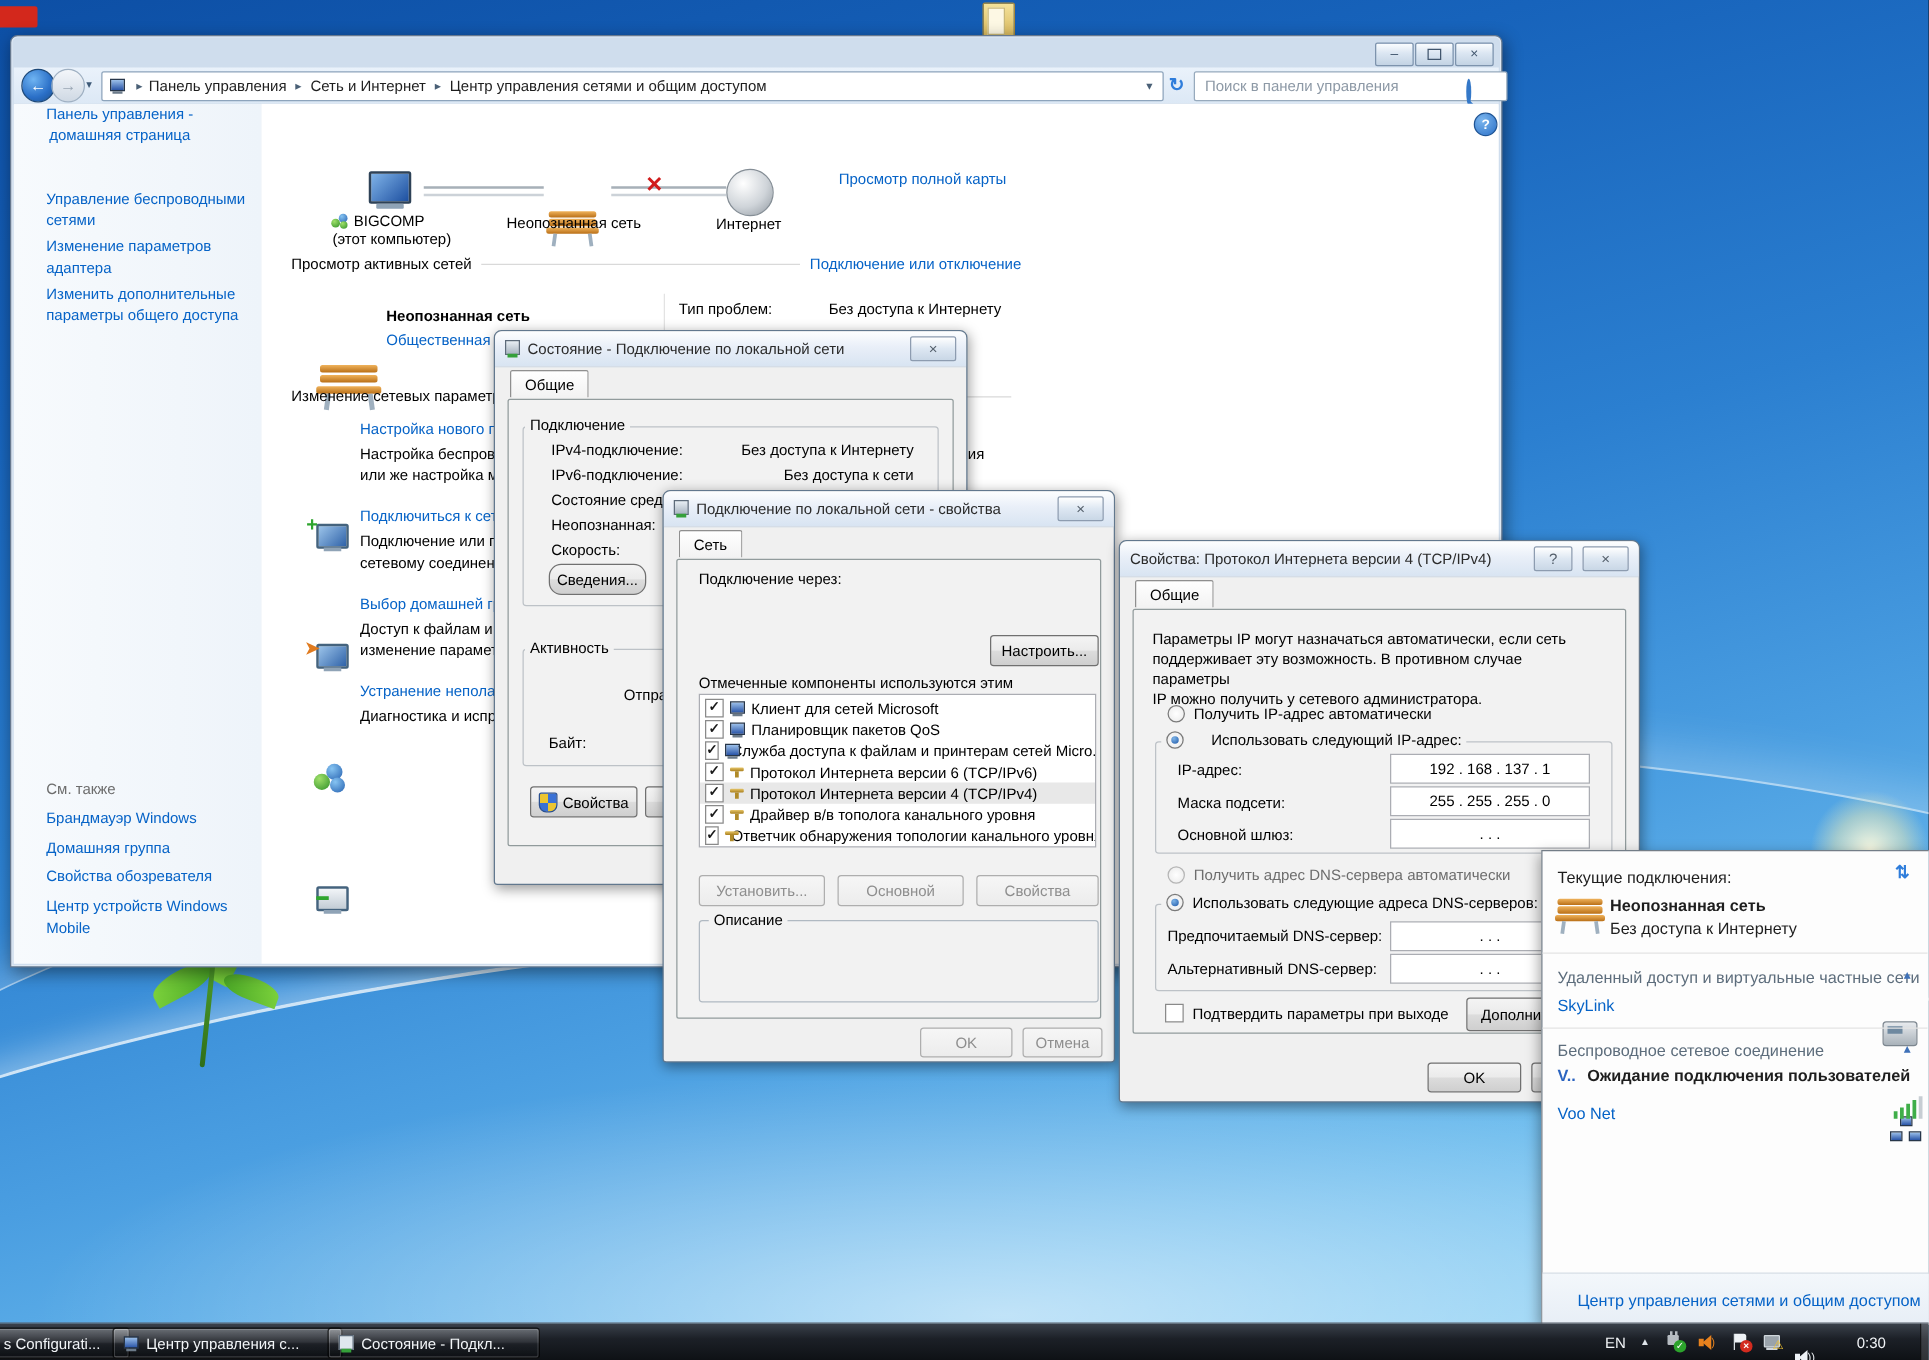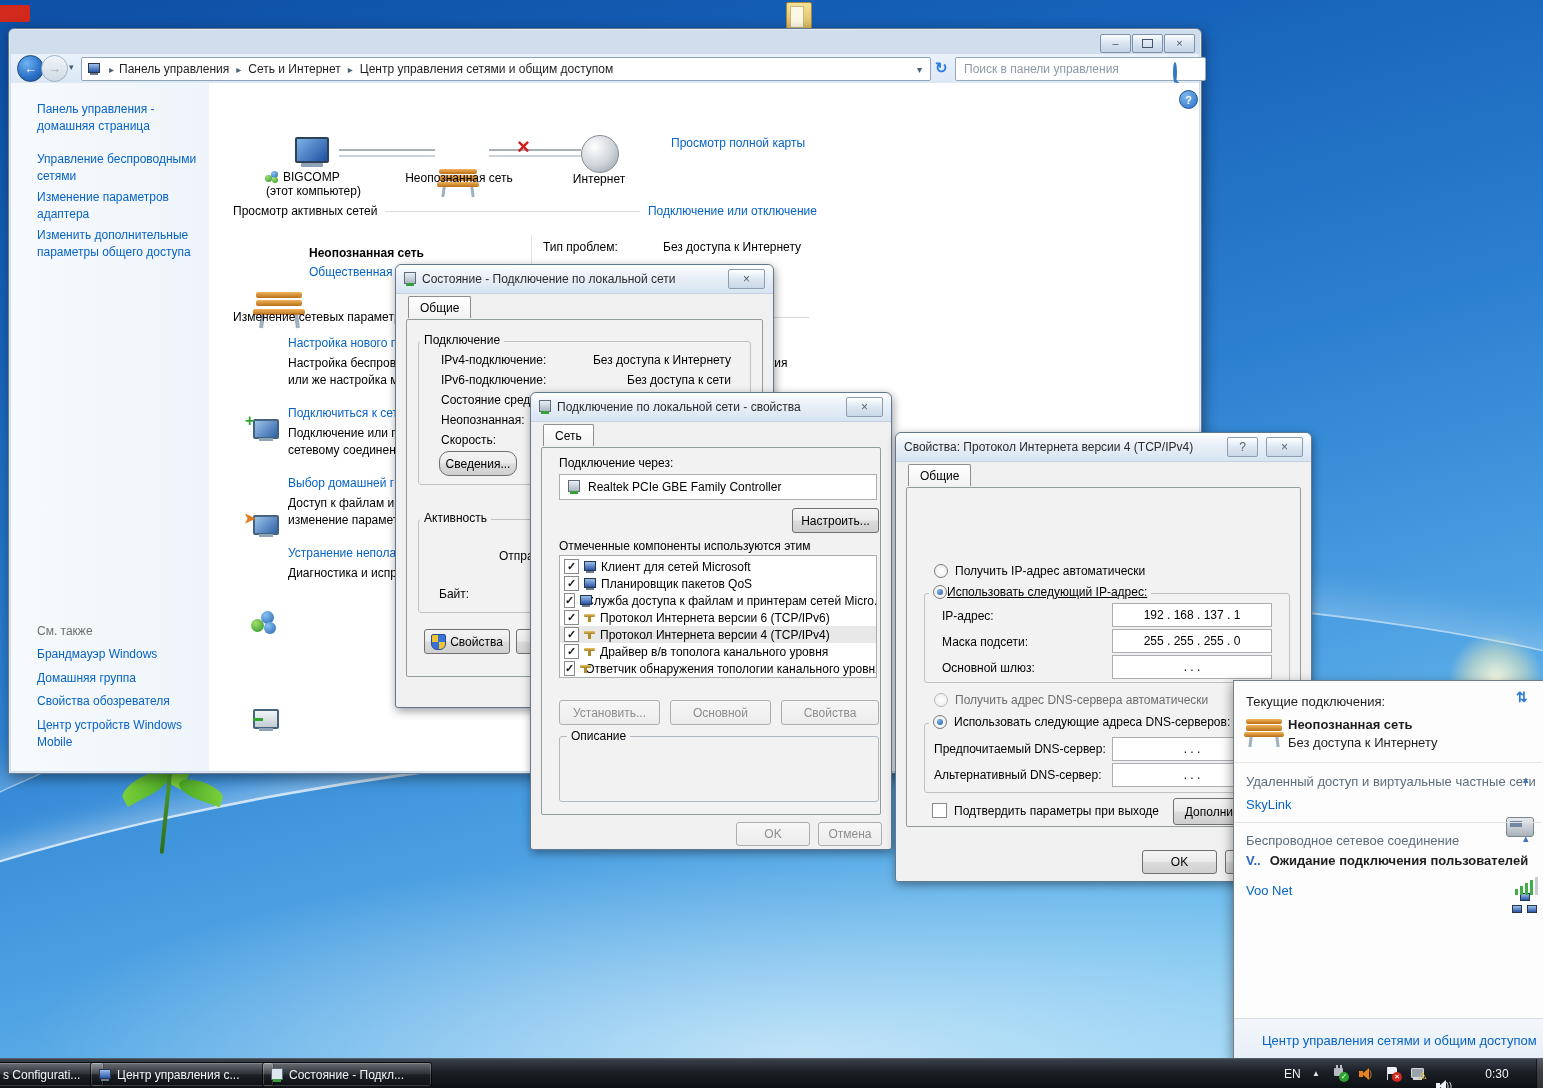--- a/index.html
+++ b/index.html
@@ -201,21 +201,21 @@
       <span style="margin-left:auto;margin-right:8px;color:#4a6076;font-size:10px;">▾</span>
     </div>
     <div class="a" style="left:924px;top:5px;font-size:15px;font-weight:bold;color:#2f7ddb;"><span>↻</span></div>
     <div class="a searchbox">
       <input placeholder="Поиск в панели управления" style="">
       <span class="a mag" style="right:8px;top:5px;"></span>
     </div>
   </div>
 
   <div class="a sidebar">
-    <div class="a t12 link pre" style="left:26px;top:18px;">Панель управления -
+    <div class="a t12 link pre" style="left:26px;top:0;text-align:center;">Панель управления -
 домашняя страница</div>
     <div class="a t12 link pre" style="left:26px;top:68px;">Управление беспроводными
 сетями</div>
     <div class="a t12 link pre" style="left:26px;top:106px;">Изменение параметров
 адаптера</div>
     <div class="a t12 link pre" style="left:26px;top:144px;">Изменить дополнительные
 параметры общего доступа</div>
     <div class="a t12 gray" style="left:26px;top:541px;">См. также</div>
     <div class="a t12 link" style="left:26px;top:564px;">Брандмауэр Windows</div>
     <div class="a t12 link" style="left:26px;top:588px;">Домашняя группа</div>
@@ -365,27 +365,20 @@
         <i class="p"></i>
       </span>
     <span style="flex:1;">Подключение по локальной сети - свойства</span>
     <span class="dlgclose">
         <span>×</span>
       </span>
   </div>
   <div class="tab" style="left:12px;top:31px;">Сеть</div>
   <div class="page" style="left:10px;top:54px;width:338px;height:366px;"></div>
   <div class="a t12" style="left:28px;top:63px;z-index:3;">Подключение через:</div>
-  <div class="a white" style="left:28px;top:81px;width:318px;height:26px;z-index:3;display:flex;align-items:center;gap:8px;padding-left:8px;box-sizing:border-box;">
-    <span class="nicico">
-        <i class="c"></i>
-        <i class="p"></i>
-      </span>
-    <span class="t12">Realtek PCIe GBE Family Controller</span>
-  </div>
   <div class="a btn" style="left:261px;top:115px;width:85px;height:23px;z-index:3;">Настроить...</div>
   <div class="a t12" style="left:28px;top:146px;z-index:3;">Отмеченные компоненты используются этим подключением:</div>
   <div class="a white" style="left:28px;top:162px;width:318px;height:123px;z-index:3;overflow:hidden;box-sizing:border-box;padding-top:2px;">
     <div class="listrow">
       <span class="chk">✓</span>
       <span class="compico">
           <i class="s"></i>
           <i class="k"></i>
         </span>
       <span>Клиент для сетей Microsoft</span>
@@ -453,27 +446,30 @@
     <span style="flex:1;">Свойства: Протокол Интернета версии 4 (TCP/IPv4)</span>
     <span class="dlgclose" style="width:29px;">
         <span>?</span>
       </span>
     <span class="dlgclose">
         <span>×</span>
       </span>
   </div>
   <div class="tab" style="left:12px;top:31px;">Общие</div>
   <div class="page" style="left:10px;top:54px;width:393px;height:338px;"></div>
+  <div class="a t12 pre" style="left:26px;top:70px;width:360px;line-height:16px;z-index:3;">Параметры IP могут назначаться автоматически, если сеть
+поддерживает эту возможность. В противном случае параметры
+IP можно получить у сетевого администратора.</div>
 
   <div class="a" style="left:38px;top:131px;z-index:3;display:flex;align-items:center;gap:7px;">
     <span class="radio"></span>
     <span class="t12">Получить IP-адрес автоматически</span>
   </div>
   <div class="grp" style="left:28px;top:160px;width:364px;height:88px;z-index:2;"></div>
-  <div class="a" style="left:33px;top:152px;z-index:3;display:flex;align-items:center;gap:0;background:#f2f2f2;padding:0 4px;text-decoration:underline;">
+  <div class="a" style="left:33px;top:152px;z-index:3;display:flex;align-items:center;gap:22px;background:#f2f2f2;padding:0 4px;">
     <span class="radio on"></span>
     <span class="t12">Использовать следующий IP-адрес:</span>
   </div>
   <div class="a t12" style="left:46px;top:176px;z-index:3;">IP-адрес:</div>
   <div class="a ipbox" style="left:216px;top:170px;width:158px;height:22px;z-index:3;">192 . 168 . 137 .  1</div>
   <div class="a t12" style="left:46px;top:202px;z-index:3;">Маска подсети:</div>
   <div class="a ipbox" style="left:216px;top:196px;width:158px;height:22px;z-index:3;">255 . 255 . 255 .  0</div>
   <div class="a t12" style="left:46px;top:228px;z-index:3;">Основной шлюз:</div>
   <div class="a ipbox gray" style="left:216px;top:222px;width:158px;height:22px;z-index:3;">.          .          .</div>
 

